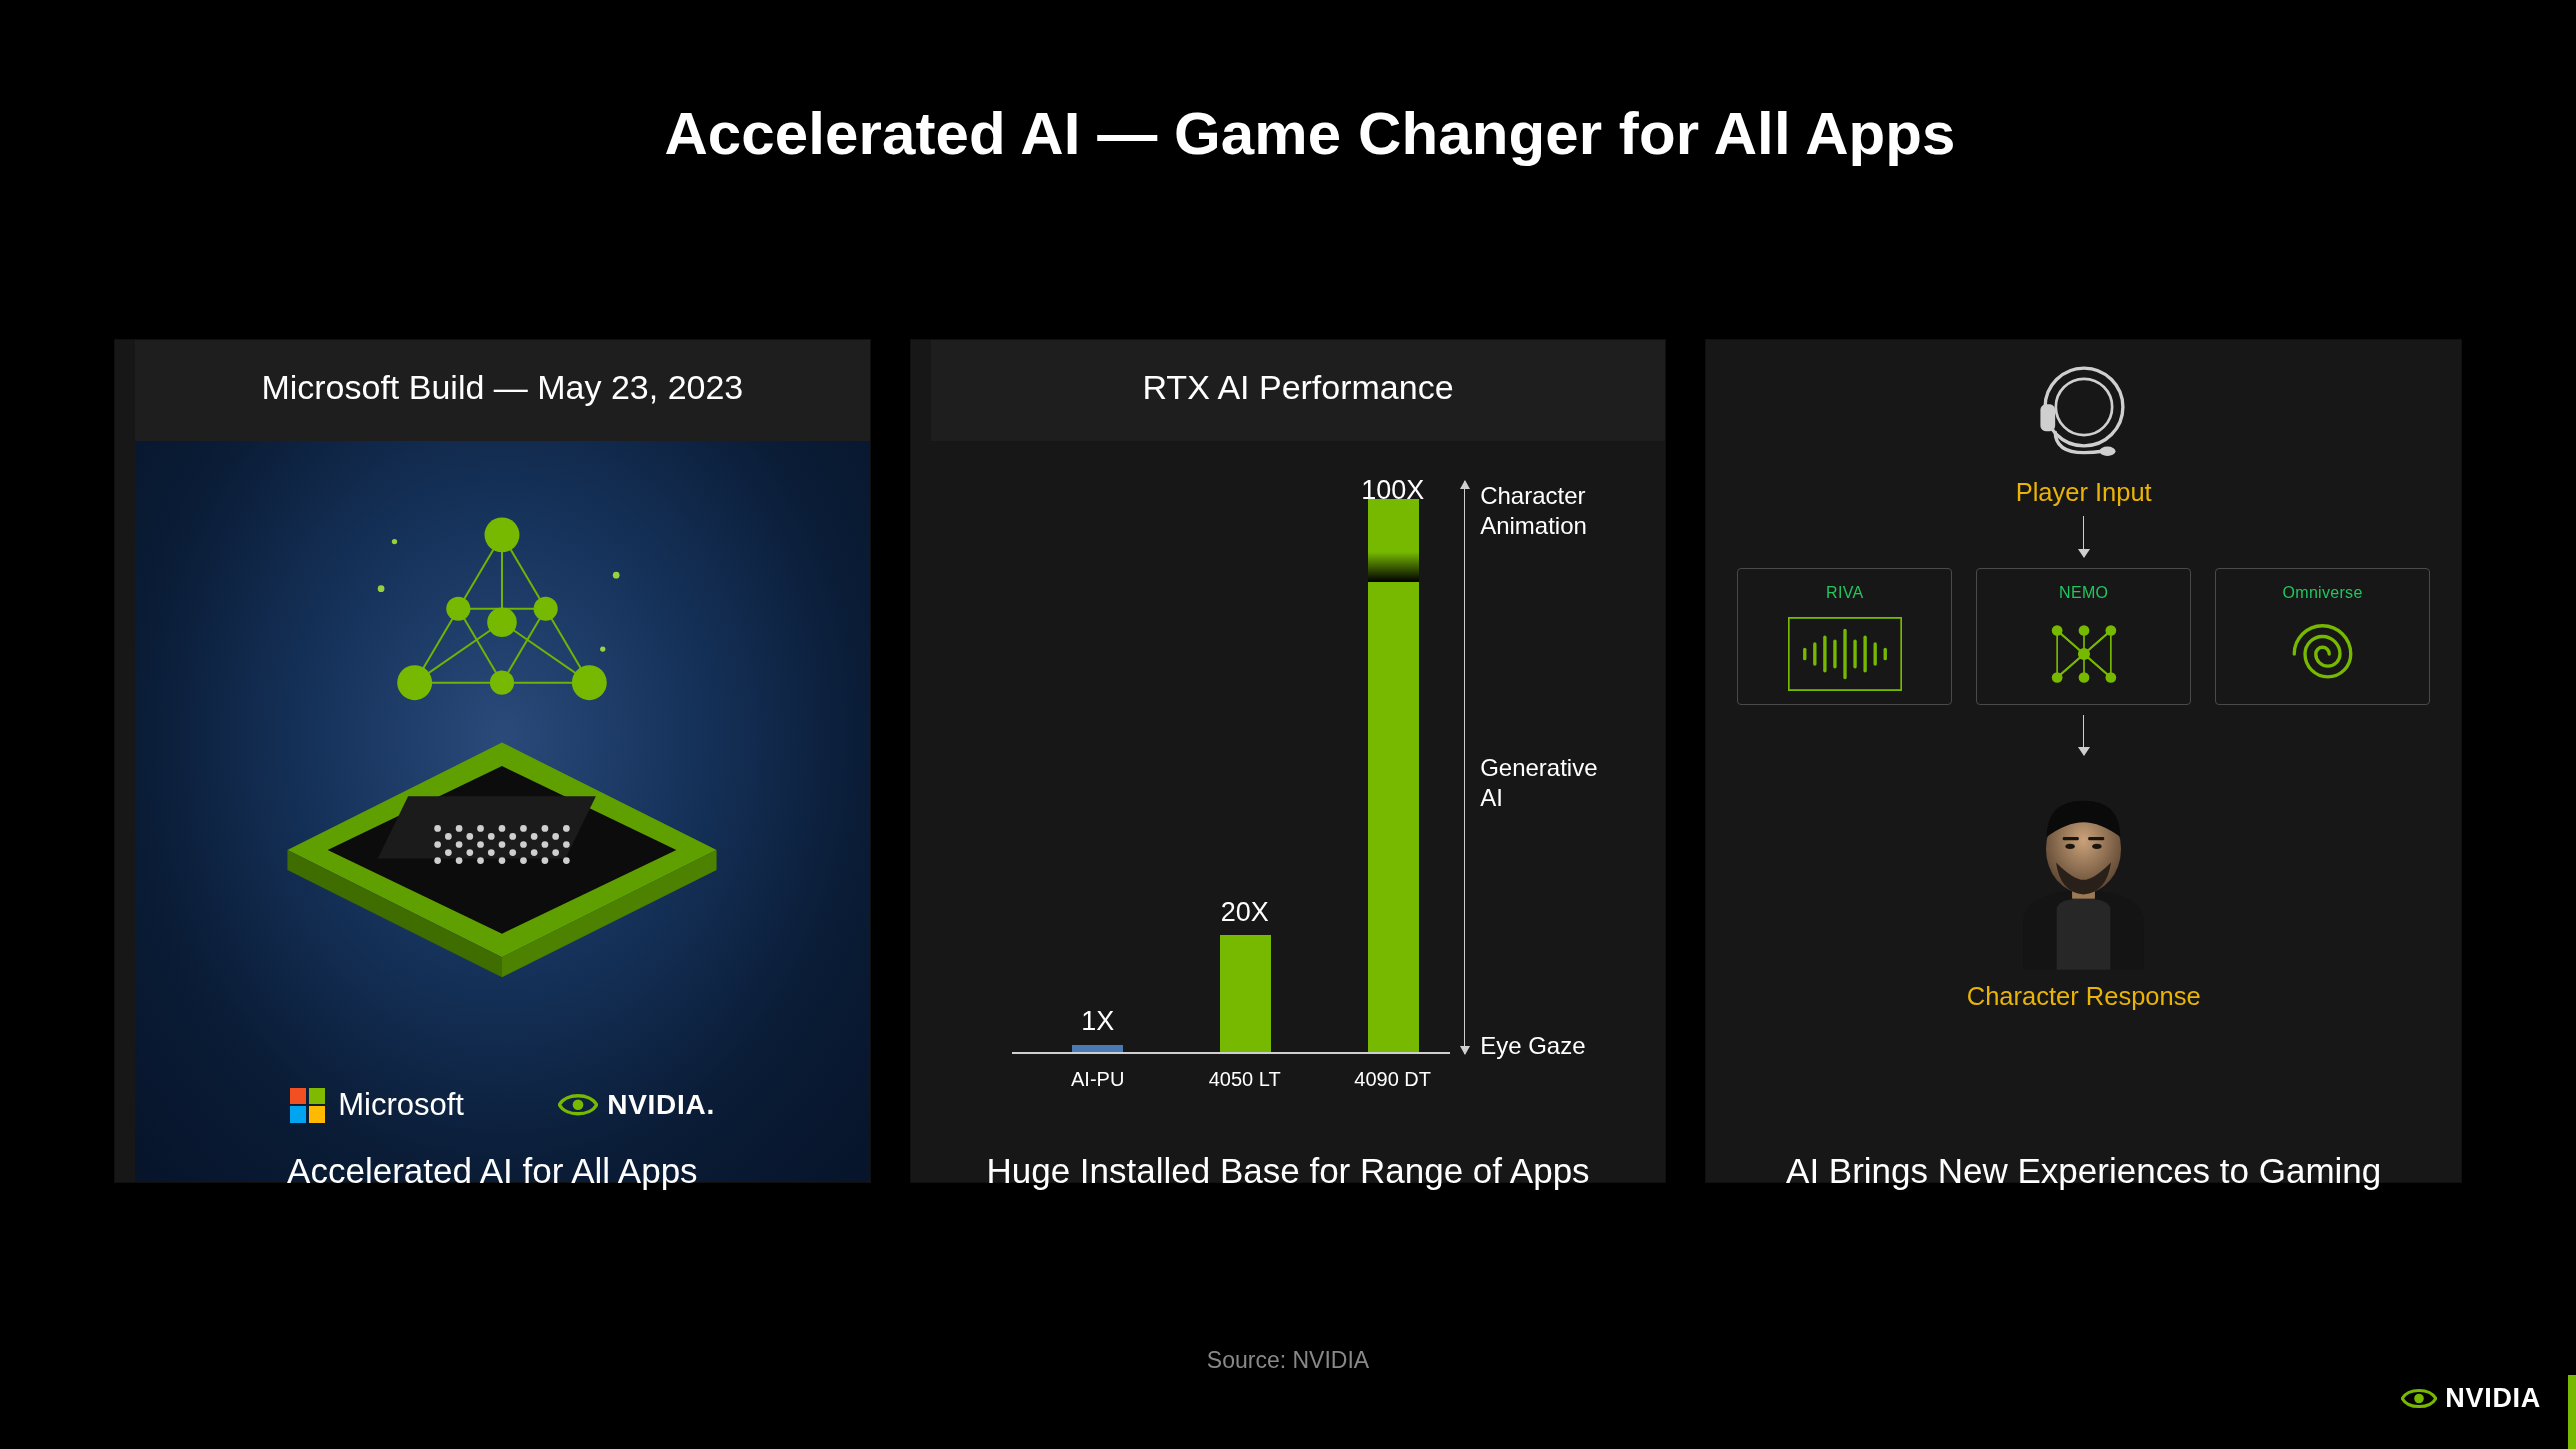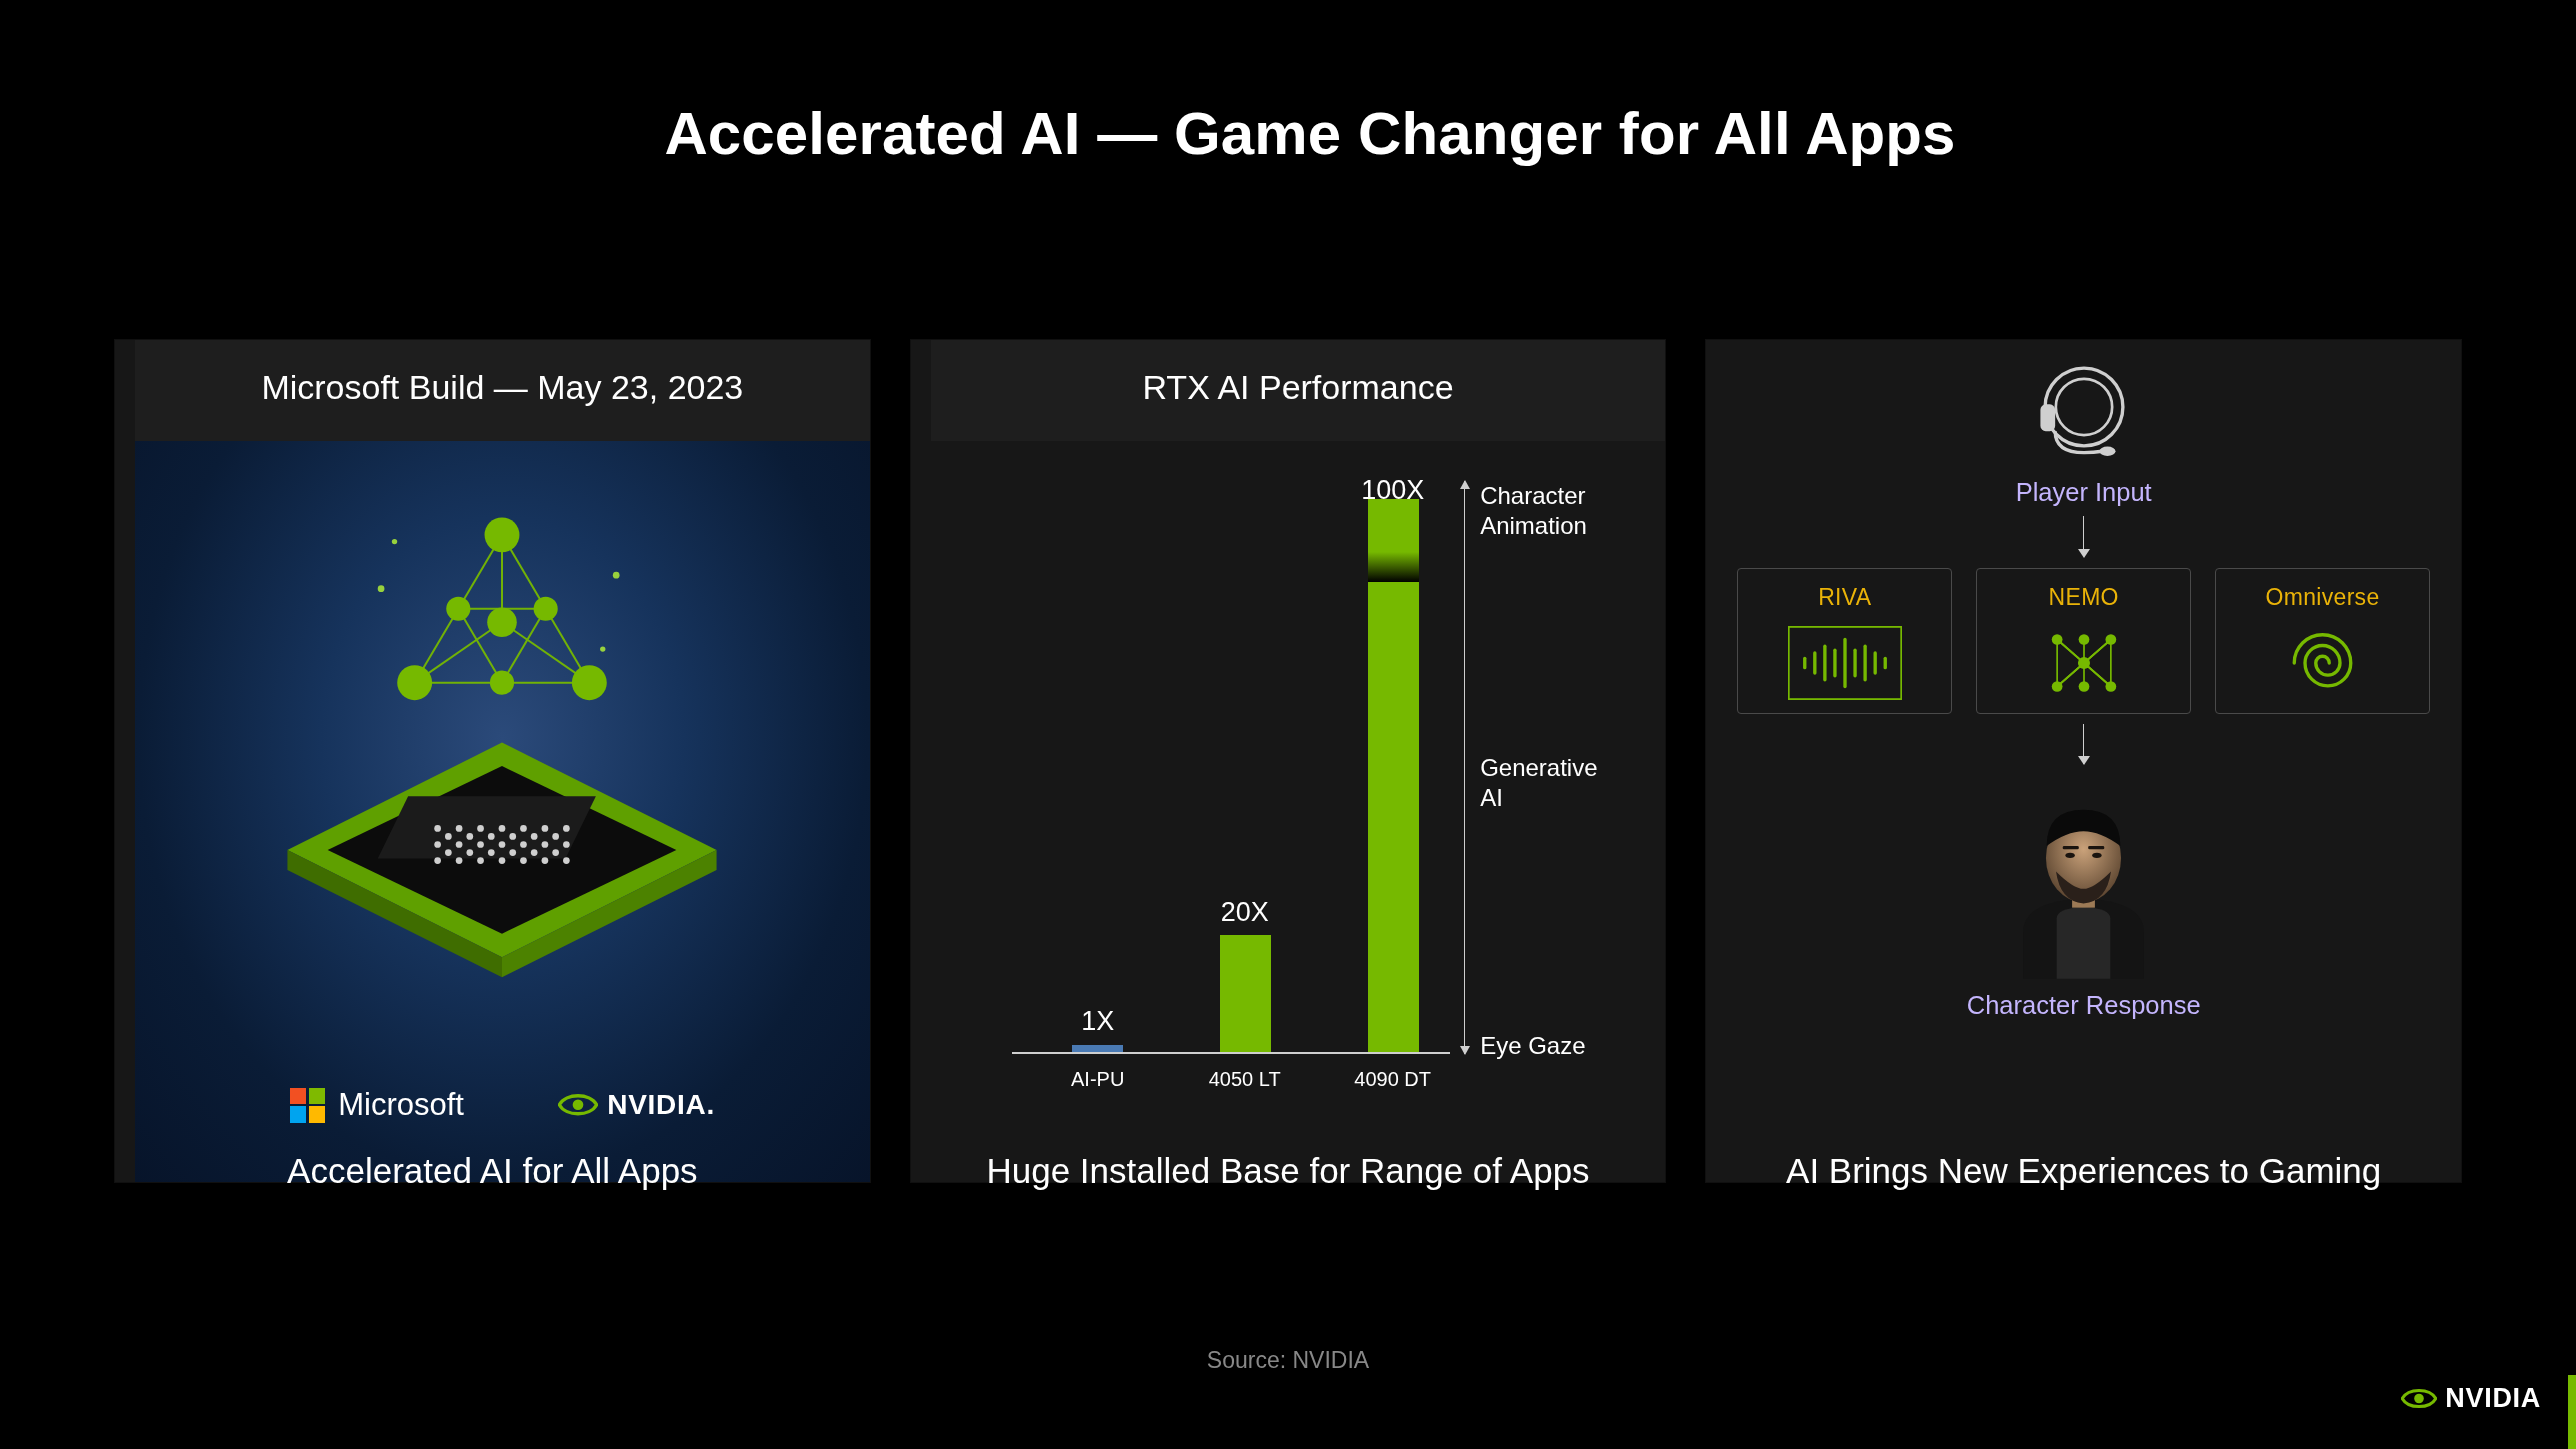--- a/index.html
+++ b/index.html
@@ -208,21 +208,21 @@
   .yl-bot { bottom: -6.7px; }
   
   .p3 {
     position: absolute;
     left: 0; right: 0; top: 6.7px; bottom: 0;
     display: flex;
     flex-direction: column;
     align-items: center;
   }
   .headset { margin-top: 5.4px; }
-  .p3-label { font-size: 25.5px; margin-top: 12px; color:#c4b5fd; }
+  .p3-label { font-size: 25.5px; margin-top: 12px; color:#eab308; }
   .arrow-down {
     margin: 9.4px 0 12px;
     width: 1.3px; height: 40px;
     background: #cfcfcf;
     position: relative;
   }
   .arrow-down::after {
     content: "";
     position: absolute;
     left: -5.4px; bottom: -1.3px;
@@ -241,21 +241,21 @@
     flex: 1 1 0;
     max-width: 224px;
     border: 1.3px solid #4a4a4a;
     border-radius: 4px;
     padding: 14.8px 6.7px 13.4px;
     display: flex;
     flex-direction: column;
     align-items: center;
     gap: 14.8px;
   }
-  .tech-title { font-size: 23px; letter-spacing: 0.3px; color:#eab308; }
+  .tech-title { font-size: 16px; letter-spacing: 0.3px; color:#22c55e; }
   .character {
     margin-top: 8px;
     width: 181px;
     height: 195px;
   }
   .source {
     position:absolute;
     bottom: 75px;
     left:0; right:0;
     text-align:center;

